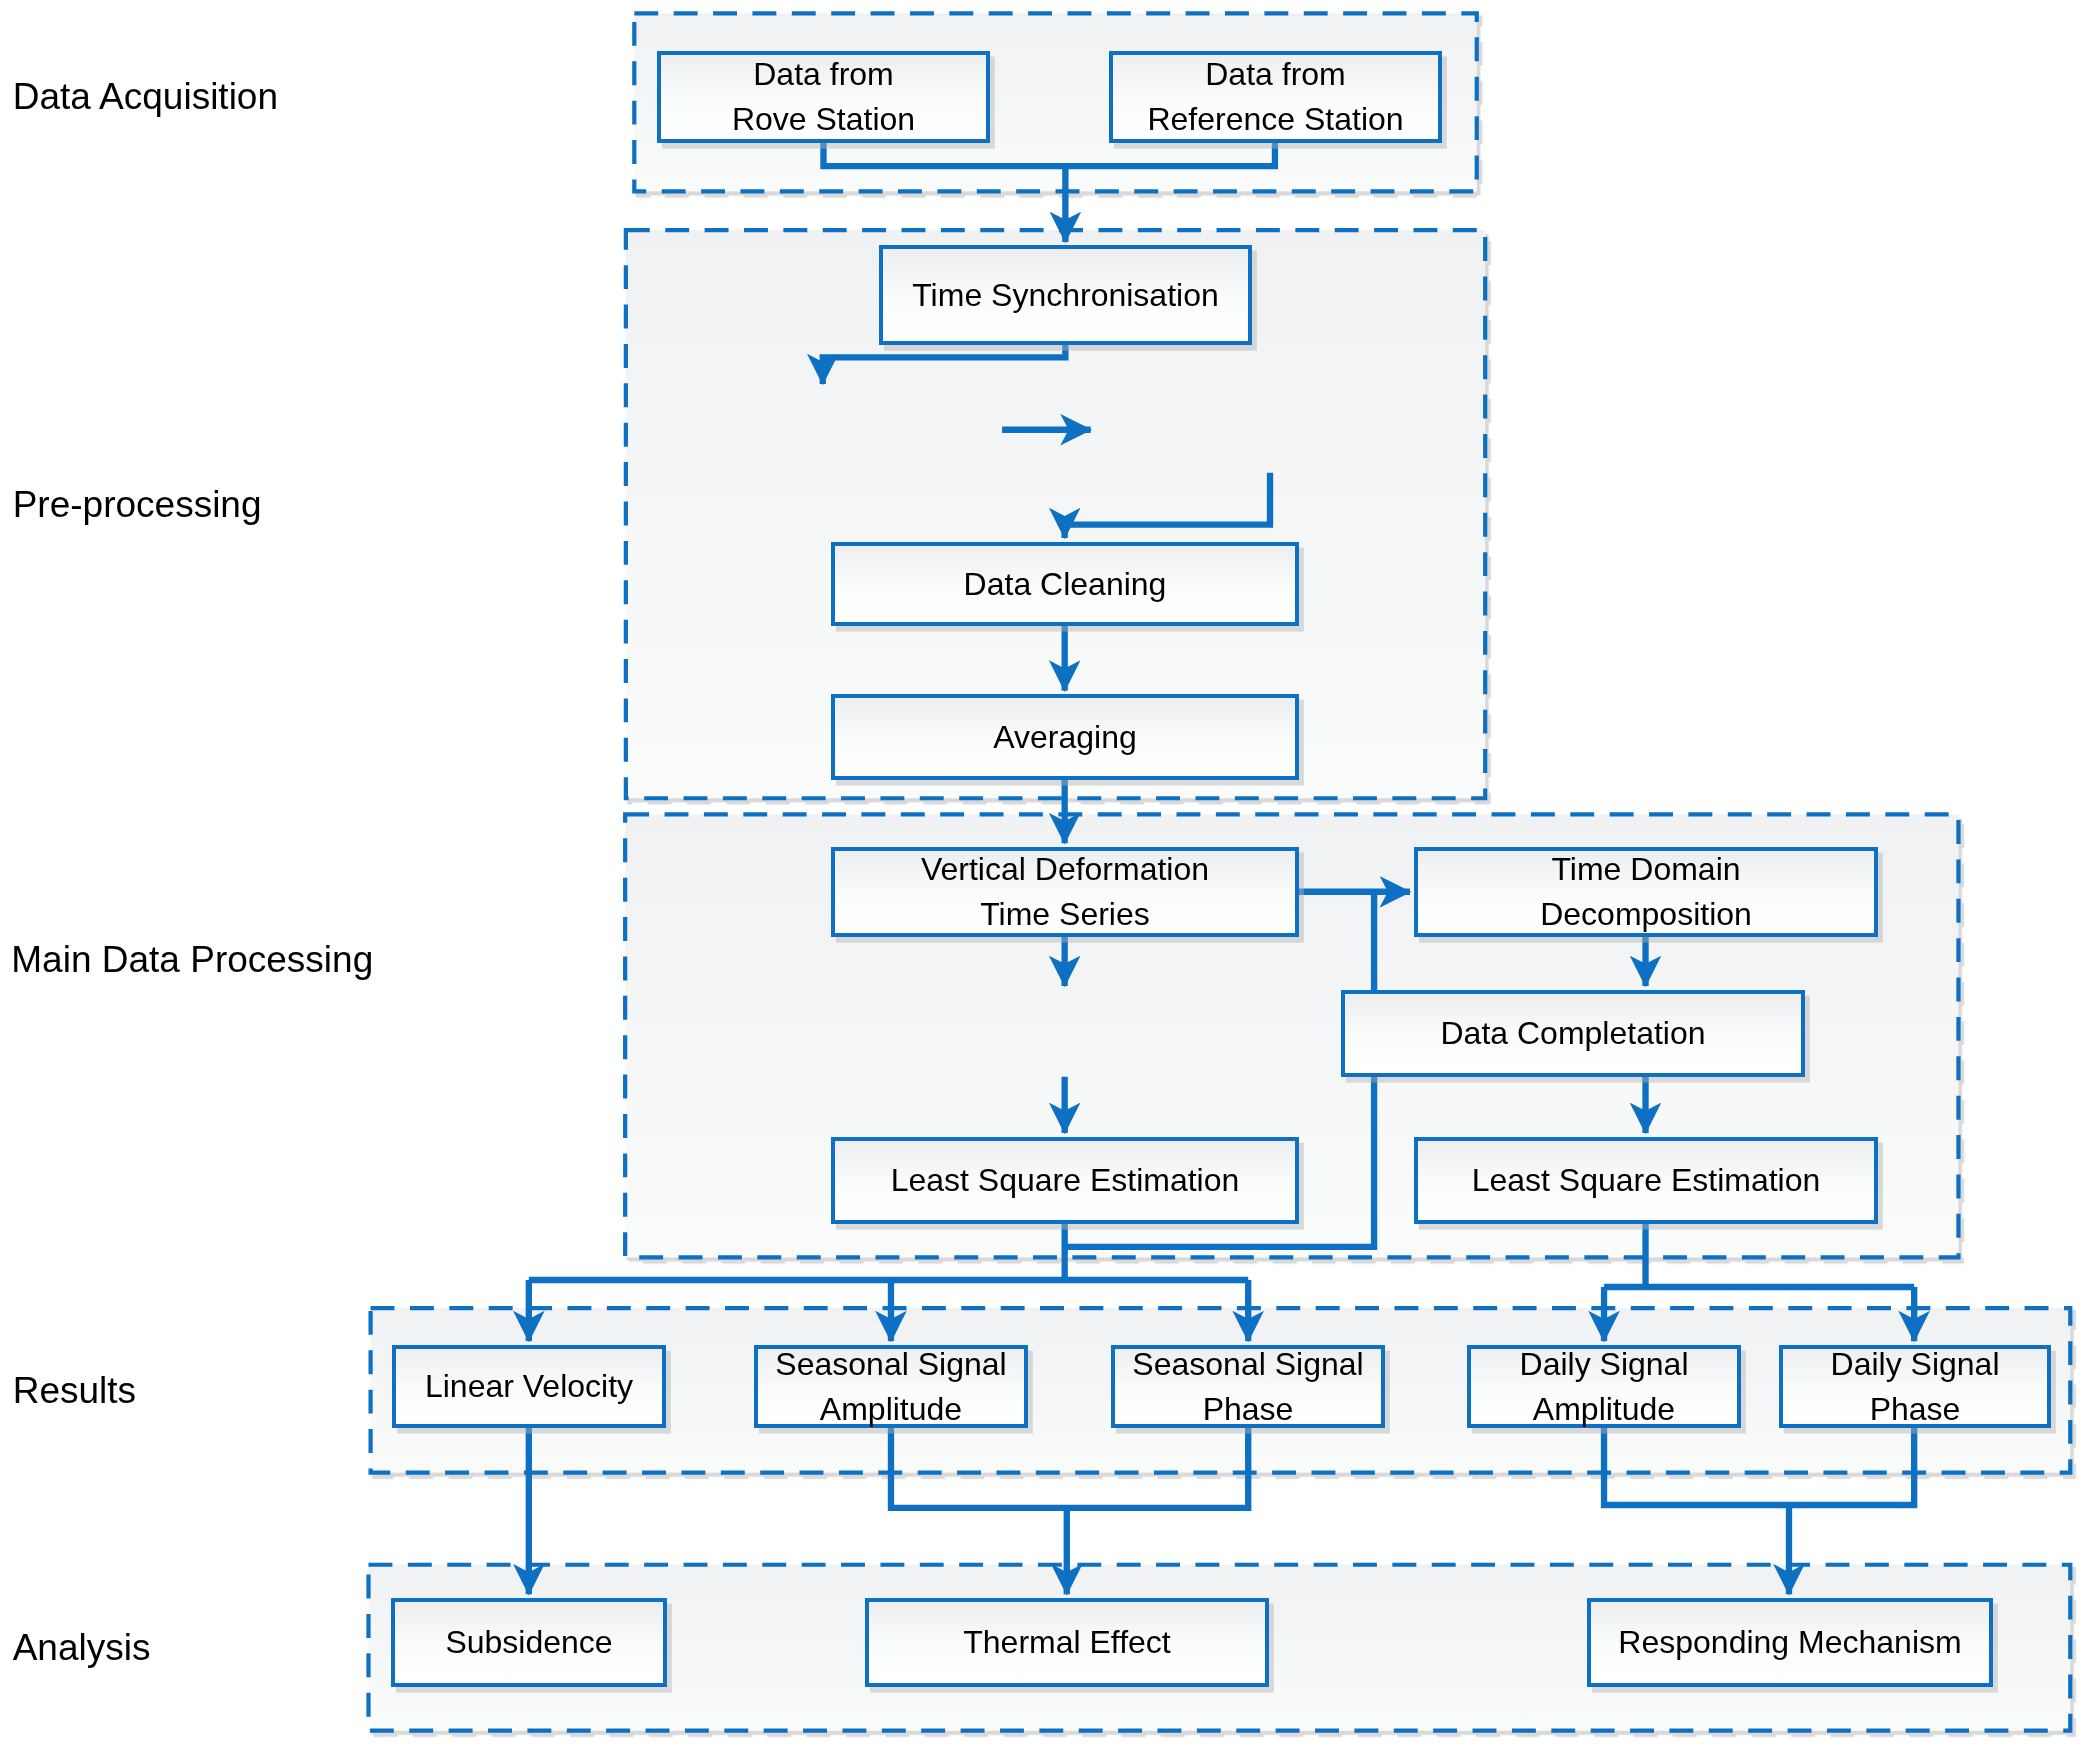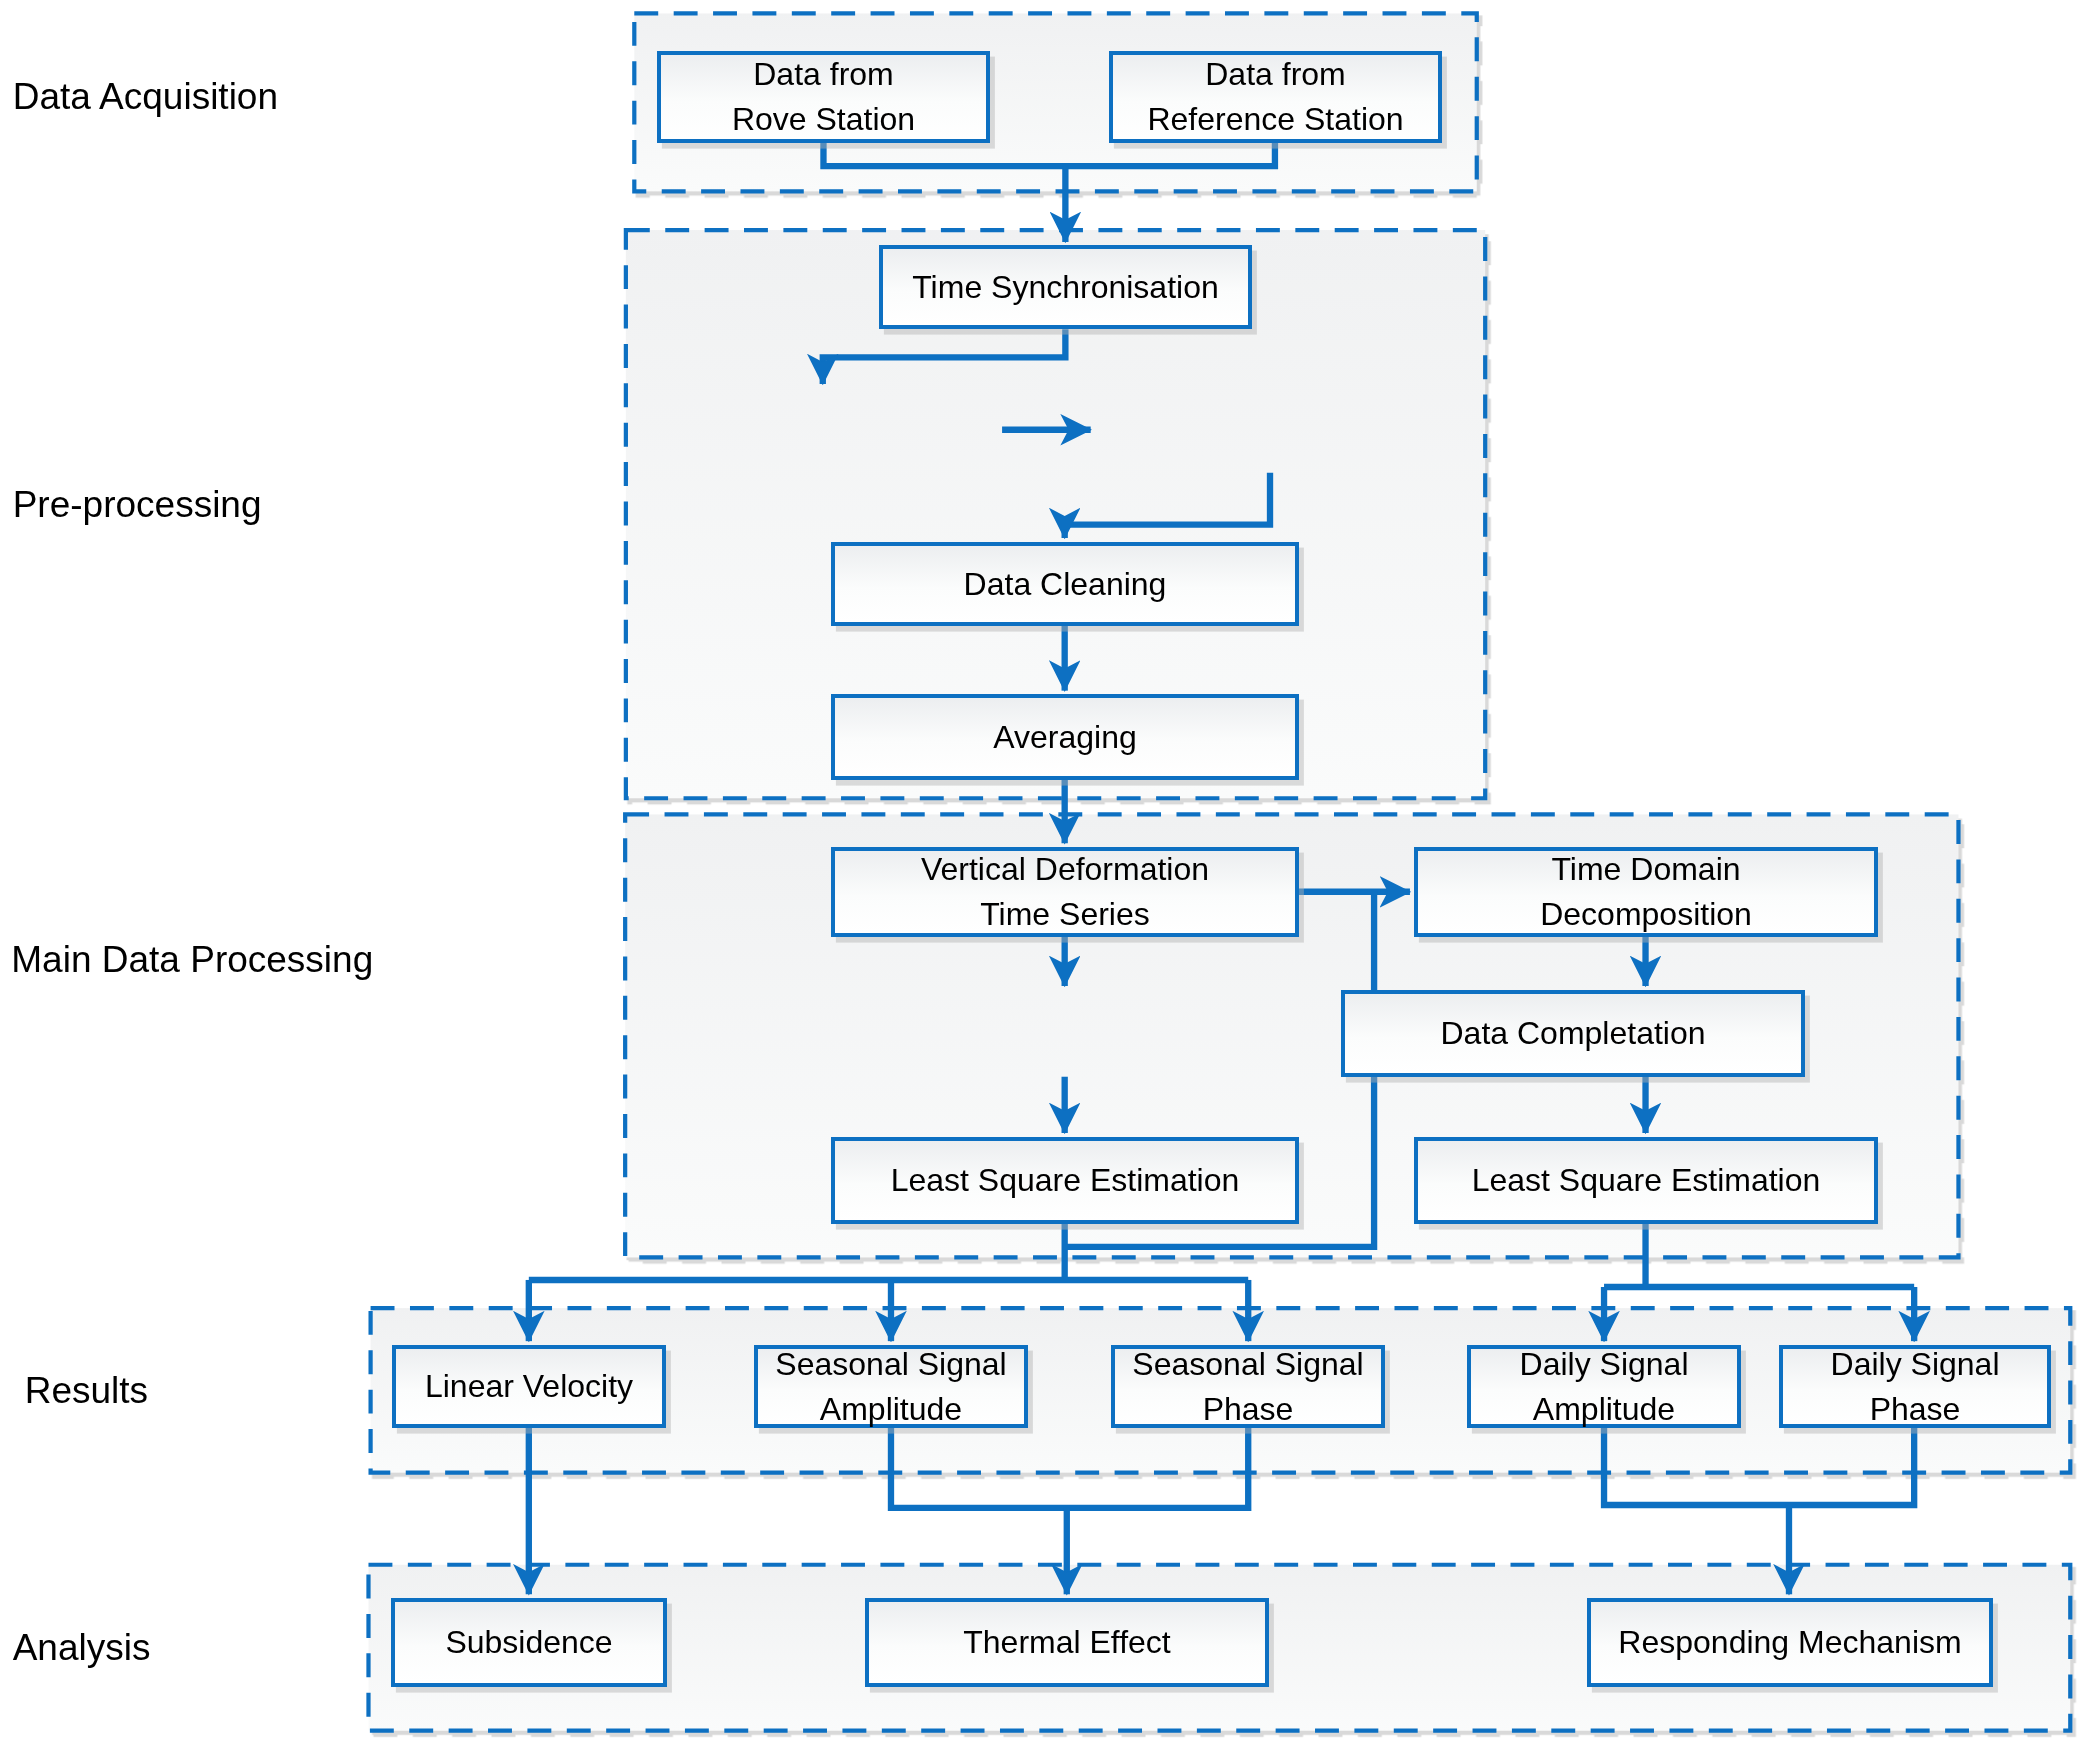--- a/index.html
+++ b/index.html
@@ -103,29 +103,29 @@
     <path class="edge arrow" d="M752,2030 L752,2267"></path>
     <path class="edge" d="M1267,2030 L1267,2144 L1775,2144 L1775,2030"></path>
     <path class="edge arrow" d="M1517,2144 L1517,2267"></path>
     <path class="edge" d="M2281,2030 L2281,2140 L2722,2140 L2722,2030"></path>
     <path class="edge arrow" d="M2544,2140 L2544,2267"></path>
   </svg>
 
   <div class="section-label" style="left:12.7px;  top:77px;">Data Acquisition</div>
   <div class="section-label" style="left:12.7px;  top:485px;">Pre-processing</div>
   <div class="section-label" style="left:11.3px;  top:940px;">Main Data Processing</div>
-  <div class="section-label" style="left:12.7px;  top:1371px;margin-left:12px;">Results</div>
+  <div class="section-label" style="left:12.7px;  top:1371px;">Results</div>
   <div class="section-label" style="left:12.7px;  top:1628px;">Analysis</div>
 
   <div class="node" style="left:657px;  top:51px;   width:333px; height:92px;">Data from
 Rove Station</div>
   <div class="node" style="left:1109px; top:51px;   width:333px; height:92px;">Data from
 Reference Station</div>
 
-  <div class="node" style="left:879px; top:245px;  width:373px; height:84px;">Time Synchronisation</div>
+  <div class="node" style="left:879px; top:245px;  width:373px; height:100px;">Time Synchronisation</div>
   <div class="node" style="left:831px; top:542px;  width:468px; height:84px;">Data Cleaning</div>
   <div class="node" style="left:831px; top:694px;  width:468px; height:86px;">Averaging</div>
 
   <div class="node" style="left:831px; top:847px; width:468px; height:90px;">Vertical Deformation
 Time Series</div>
   <div class="node" style="left:1414px; top:847px; width:464px; height:90px;">Time Domain
 Decomposition</div>
   <div class="node" style="left:1341px; top:990px; width:464px; height:87px;">Data Completation</div>
   <div class="node" style="left:831px; top:1137px; width:468px; height:87px;">Least Square Estimation</div>
   <div class="node" style="left:1414px; top:1137px; width:464px; height:87px;">Least Square Estimation</div>

